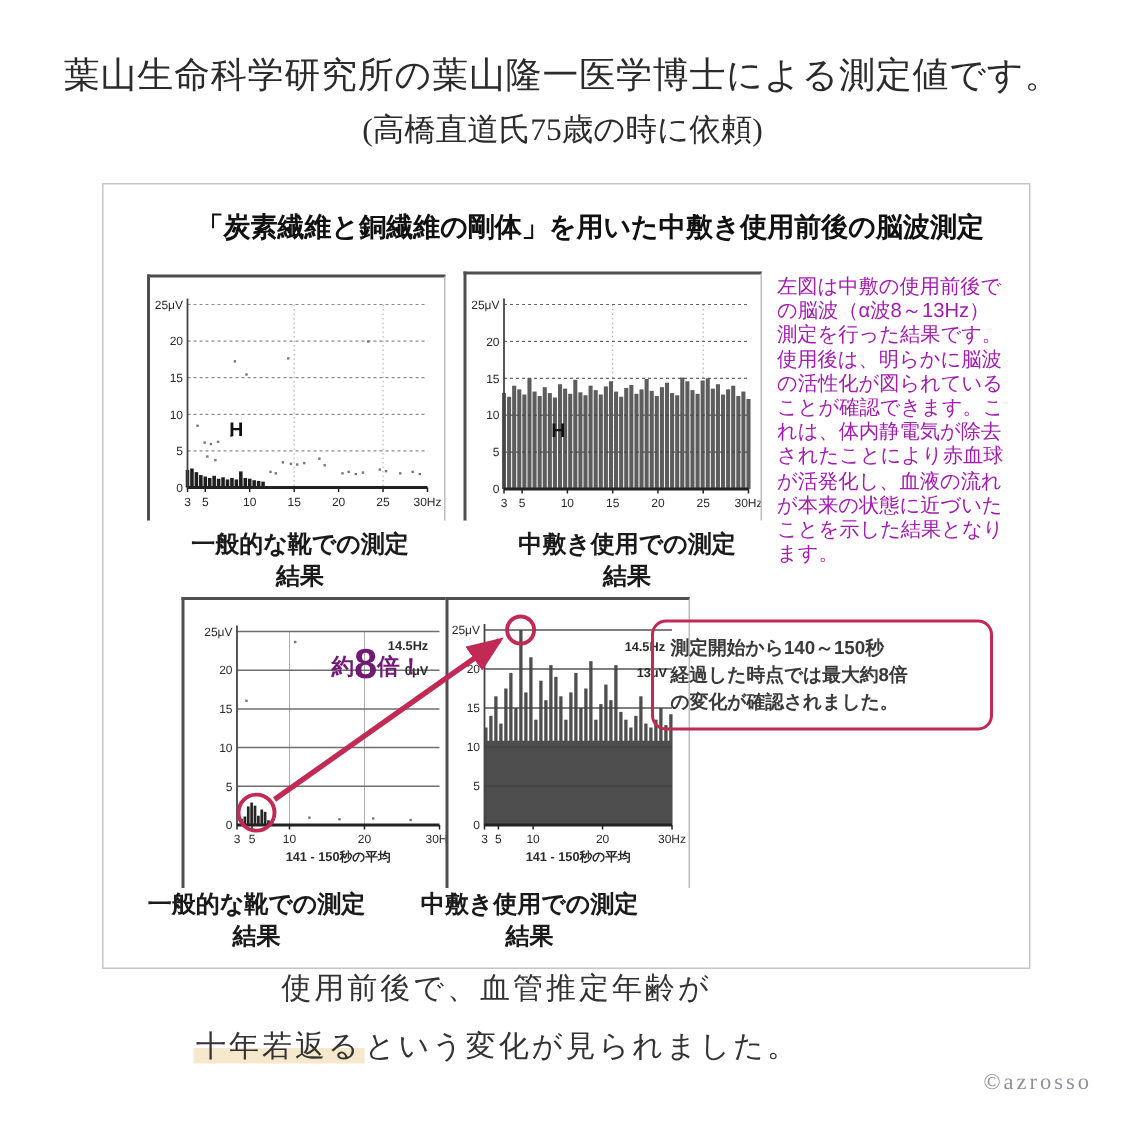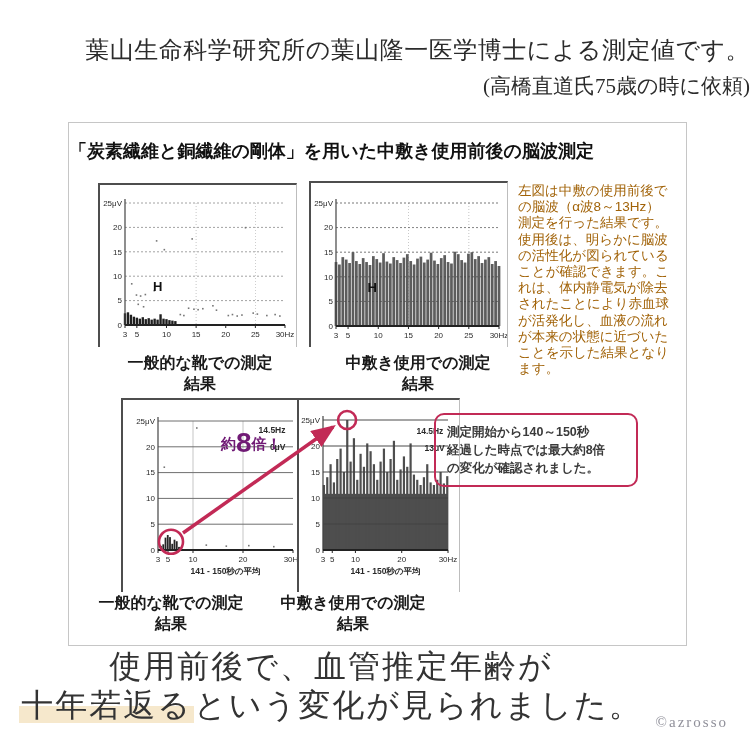--- a/index.html
+++ b/index.html
@@ -1,45 +1,45 @@
 <!DOCTYPE html>
 <html><head>
 <meta charset="utf-8">
 <style>
   html,body{margin:0;padding:0;background:#fff;}
   .page{position:relative;width:750px;height:750px;background:#ffffff;overflow:hidden;
         font-family:"Liberation Sans",sans-serif;color:#222;}
   
-  .hdr{position:absolute;left:0;width:750px;text-align:right;
+  .hdr{position:absolute;left:0;width:750px;text-align:center;
        font-family:"Liberation Serif",serif;color:#2b2b2b;}
   .hdr1{top:34px;font-size:24px;letter-spacing:.5px;}
   .hdr2{top:72px;font-size:21px;}
   
   .panel{position:absolute;left:68px;top:122px;width:617px;height:522px;
          border:1px solid #c6c6c6;background:#fff;}
-  .panel-title{position:absolute;left:0;top:16px;width:100%;text-align:left;
+  .panel-title{position:absolute;left:16px;top:16px;width:100%;text-align:center;
                font-size:18px;font-weight:bold;color:#111;}
   .scan{position:absolute;border-top:2px solid #4e4e4e;border-left:2px solid #4e4e4e;
         border-right:1px solid #bdbdbd;background:#fff;}
   .scan svg{display:block;}
   .cap{position:absolute;width:150px;text-align:center;font-size:16px;font-weight:bold;color:#1a1a1a;}
   .para{position:absolute;left:449px;top:60px;width:172px;font-size:13.5px;line-height:16.2px;
-        color:#a16207;white-space:pre-line;}
-  .callout{position:absolute;left:365px;top:290px;width:204px;box-sizing:border-box;
+        color:#a21caf;white-space:pre-line;}
+  .callout{position:absolute;left:365px;top:290px;width:228px;box-sizing:border-box;
            border:2px solid #c22a56;border-radius:10px;padding:8px 11px;
            font-size:12.5px;font-weight:600;line-height:18px;color:#3a3a3a;white-space:pre-line;}
   .rednote{position:absolute;left:366px;top:382px;width:256px;font-size:13.5px;font-weight:bold;
            line-height:19.5px;color:#c22a56;white-space:pre-line;}
   .mult{position:absolute;left:152px;top:306px;color:#701a75;font-weight:bold;z-index:5;white-space:nowrap;}
   .mult .sm{font-size:15px;}
   .mult .big{font-size:28px;line-height:28px;vertical-align:-3px;}
   .arrow-svg{position:absolute;left:102px;top:283px;z-index:4;}
   
   .ftr{position:absolute;left:0;width:662px;text-align:center;
-       font-family:"Liberation Serif",serif;font-size:32px;color:#333;letter-spacing:2px;}
+       font-family:"Liberation Serif",serif;font-size:20px;color:#333;letter-spacing:2px;}
   .ftr1{top:645px;}
   .ftr2{top:684px;text-align:center;}
   .hl{background:linear-gradient(transparent 52%,#f6e8cc 52%);padding:0 2px;}
   .wm{position:absolute;right:22px;top:714px;font-family:"Liberation Serif",serif;
       font-size:15px;color:#90909a;letter-spacing:2px;margin-left:26px;}
 </style>
 </head>
 <body>
 
 <div class="page">

